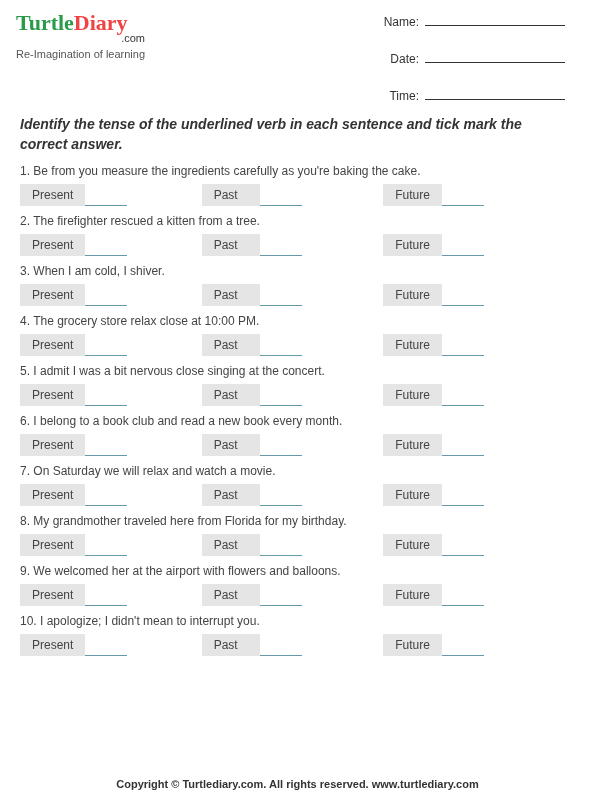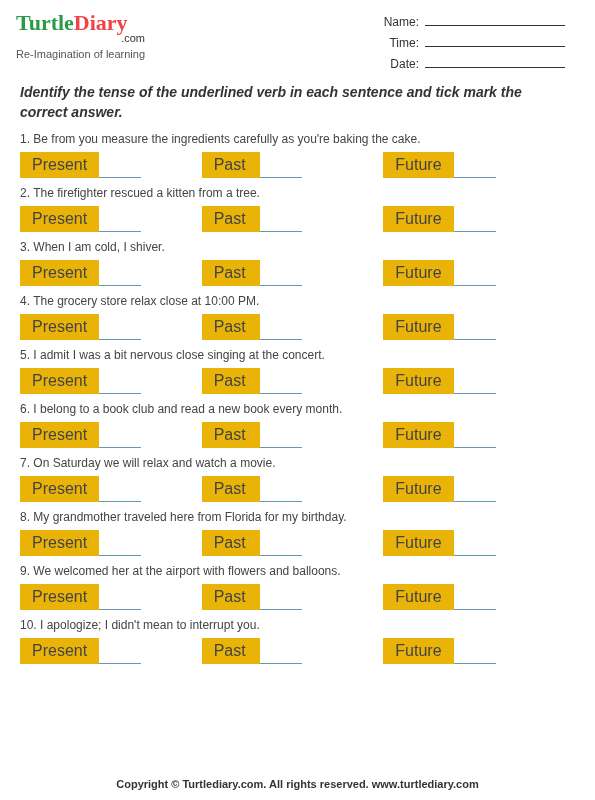--- a/index.html
+++ b/index.html
@@ -37,21 +37,21 @@
     margin-top: -2px;
   }
   .logo-tag {
     font-size: 11px;
     color: #555;
     margin-top: 4px;
   }
   .fields {
     display: flex;
     flex-direction: column;
-    gap: 4px;
+    gap: 20px;
     font-size: 12px;
   }
   .field-row {
     display: flex;
     align-items: baseline;
     gap: 6px;
     justify-content: flex-end;
   }
   .field-line {
     width: 140px;
@@ -83,23 +83,23 @@
   .options {
     display: flex;
     gap: 0;
   }
   .opt {
     display: flex;
     align-items: stretch;
     width: 33.33%;
   }
   .opt-label {
-    background: #eab308;
+    background: #e5e5e5;
     padding: 4px 12px;
-    font-size: 16px;
+    font-size: 12px;
     color: #444;
     min-width: 58px;
   }
   .opt-blank {
     border-bottom: 1px solid #6699aa;
     width: 42px;
     margin-left: 0;
   }
   .footer {
     position: absolute;
@@ -121,27 +121,27 @@
     </div>
     <div class="logo-sub">.com</div>
     <div class="logo-tag">Re-Imagination of learning</div>
   </div>
   <div class="fields">
     <div class="field-row">
       <span>Name:</span>
       <span class="field-line"></span>
     </div>
     <div class="field-row">
+      <span>Date:</span>
+      <span class="field-line"></span>
+    </div>
+    <div class="field-row">
       <span>Time:</span>
       <span class="field-line"></span>
     </div>
-    <div class="field-row">
-      <span>Date:</span>
-      <span class="field-line"></span>
-    </div>
   </div>
 </div>
 
 <div class="instructions">Identify the tense of the underlined verb in each sentence and tick mark the correct answer.</div>
 
 <div class="questions">
     <div class="question">
       <div class="q-text"><span>1. </span><span>Be from you </span><span class="underlined">measure</span><span> the ingredients carefully as you're baking the cake.</span></div>
       <div class="options">
         <div class="opt">

